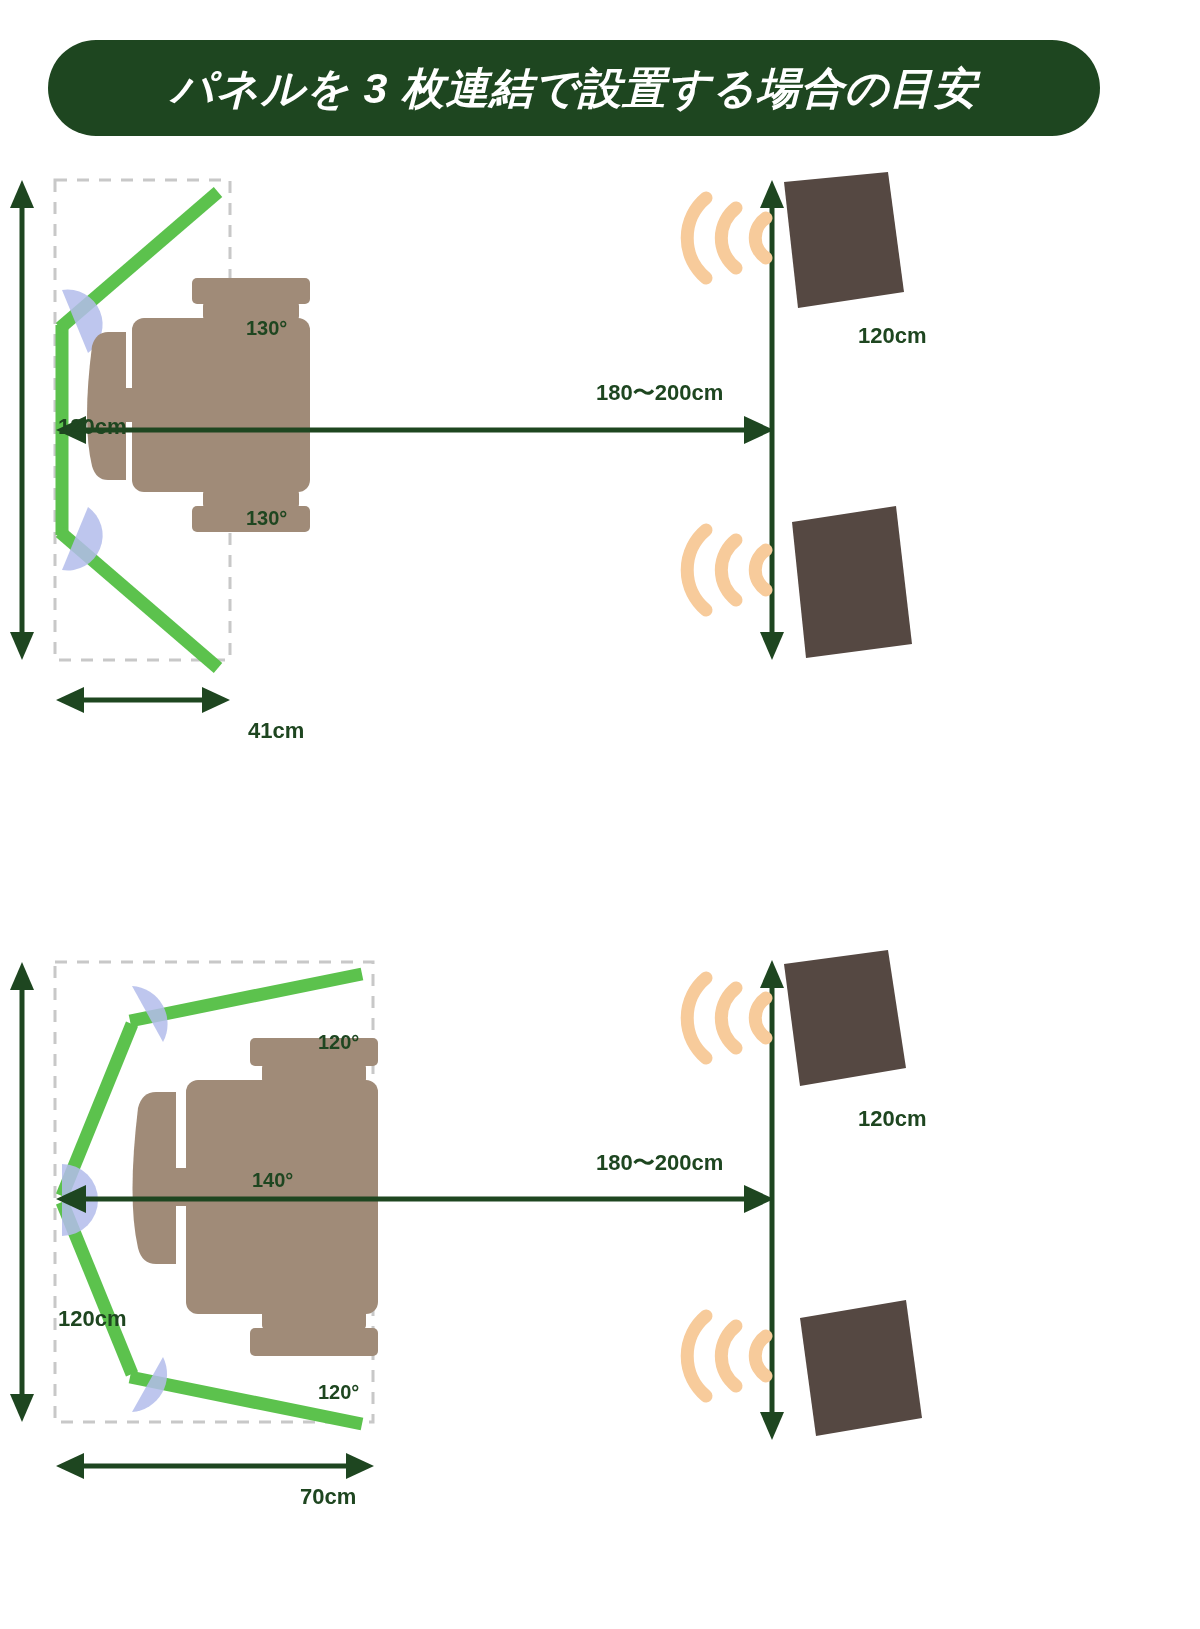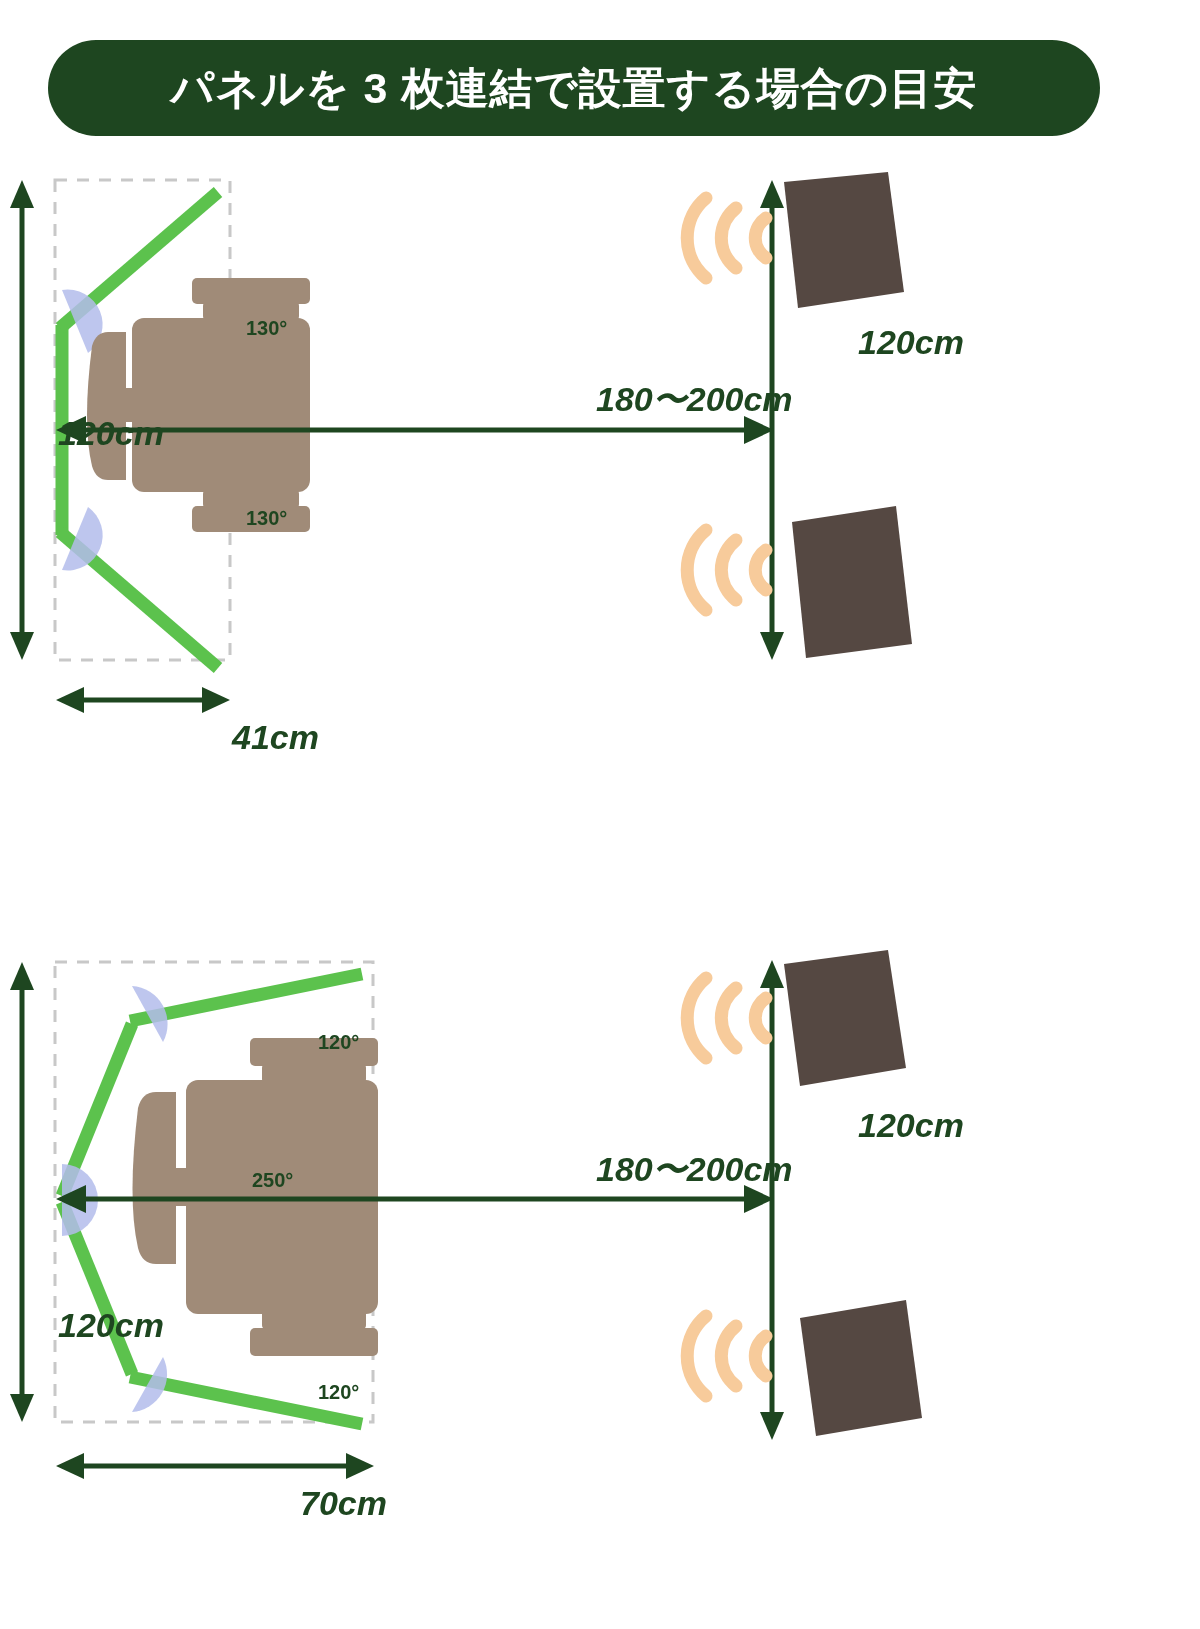--- a/index.html
+++ b/index.html
@@ -33,20 +33,21 @@
   .banner {
     position: absolute;
     left: 48px;
     width: 1052px;
     height: 96px;
     background: #1e4620;
     border-radius: 48px;
     display: flex;
     align-items: center;
     justify-content: center;
+    font-style: italic;
   }
   #banner-3 { top: 40px; }
   #banner-4 { top: 27px; }
 
   .banner-text {
     color: #ffffff;
     font-size: 43px;
     font-weight: bold;
     letter-spacing: 1px;
     line-height: 1;
@@ -63,21 +64,21 @@
 
   svg { display: block; }
 
   .lbl {
     position: absolute;
     font-weight: bold;
     color: #1e4620;
     white-space: nowrap;
     line-height: 1;
   }
-  .lbl-dim { font-size: 34px; font-style: italic; }
+  .lbl-dim { font-size: 22px; }
   .lbl-ang { font-size: 20px; }
 </style>
 </head>
 <body>
 
 <div class="page">
 
   <div class="section" id="section-3panel">
 
     <div class="banner" id="banner-3">
@@ -157,21 +158,21 @@
       </svg>
 
       <span class="lbl lbl-dim" style="left:58px; top:266px;">120cm</span>
 
       <span class="lbl lbl-ang" style="left:246px; top:168px;">130°</span>
 
       <span class="lbl lbl-ang" style="left:246px; top:358px;">130°</span>
 
       <span class="lbl lbl-dim" style="left:596px; top:232px;">180〜200cm</span>
 
-      <span class="lbl lbl-dim" style="left:232px; top:570px;">41cm</span>
+      <span class="lbl lbl-dim" style="left:248px; top:570px;">41cm</span>
 
       <span class="lbl lbl-dim" style="left:858px; top:175px;">120cm</span>
     </div>
   </div>
 
   <div class="section" id="section-4panel">
 
 
     <div class="diagram" id="diagram-4">
       <svg width="1200" height="700" viewBox="0 0 1200 700">
@@ -244,21 +245,21 @@
             <path d="M 766 416 a 24 24 0 0 0 0 40"></path>
           </g>
         </g>
 
       </svg>
 
       <span class="lbl lbl-dim" style="left:58px; top:388px;">120cm</span>
 
       <span class="lbl lbl-ang" style="left:318px; top:112px;">120°</span>
 
-      <span class="lbl lbl-ang" style="left:252px; top:250px;">250°</span>
+      <span class="lbl lbl-ang" style="left:252px; top:250px;">140°</span>
 
       <span class="lbl lbl-ang" style="left:318px; top:462px;">120°</span>
 
       <span class="lbl lbl-dim" style="left:596px; top:232px;">180〜200cm</span>
 
       <span class="lbl lbl-dim" style="left:300px; top:566px;">70cm</span>
 
       <span class="lbl lbl-dim" style="left:858px; top:188px;">120cm</span>
     </div>
   </div>

